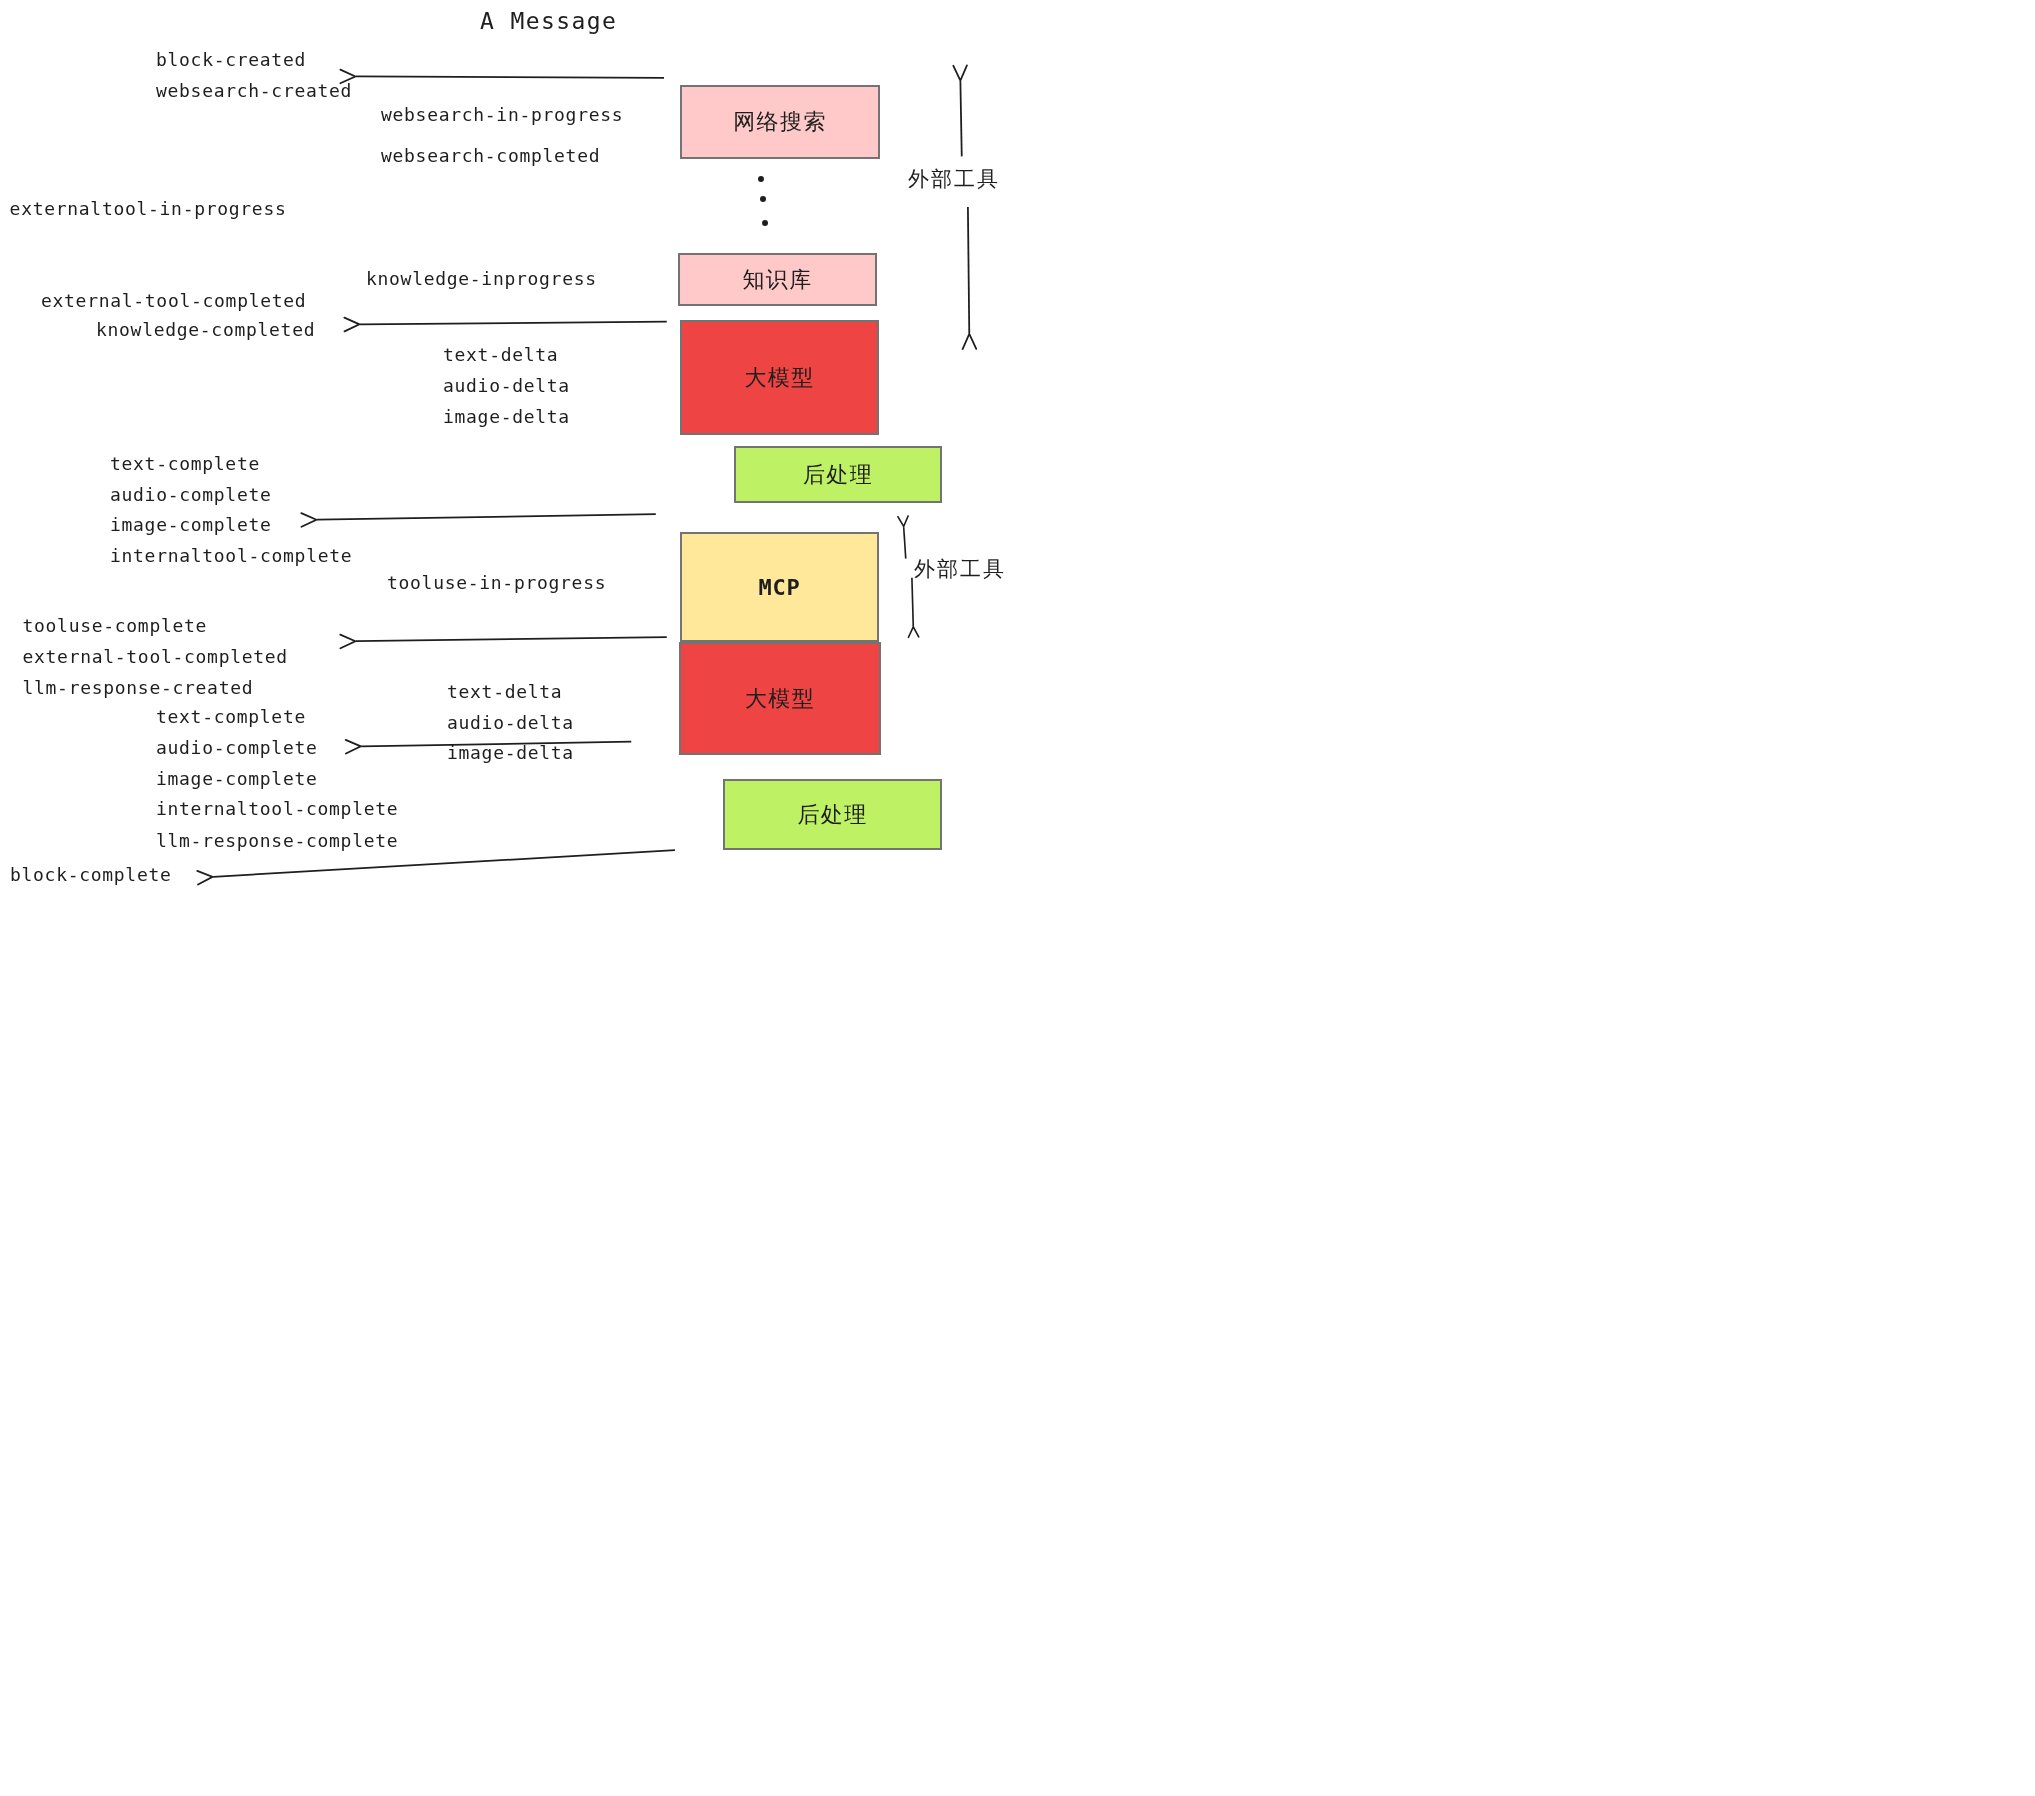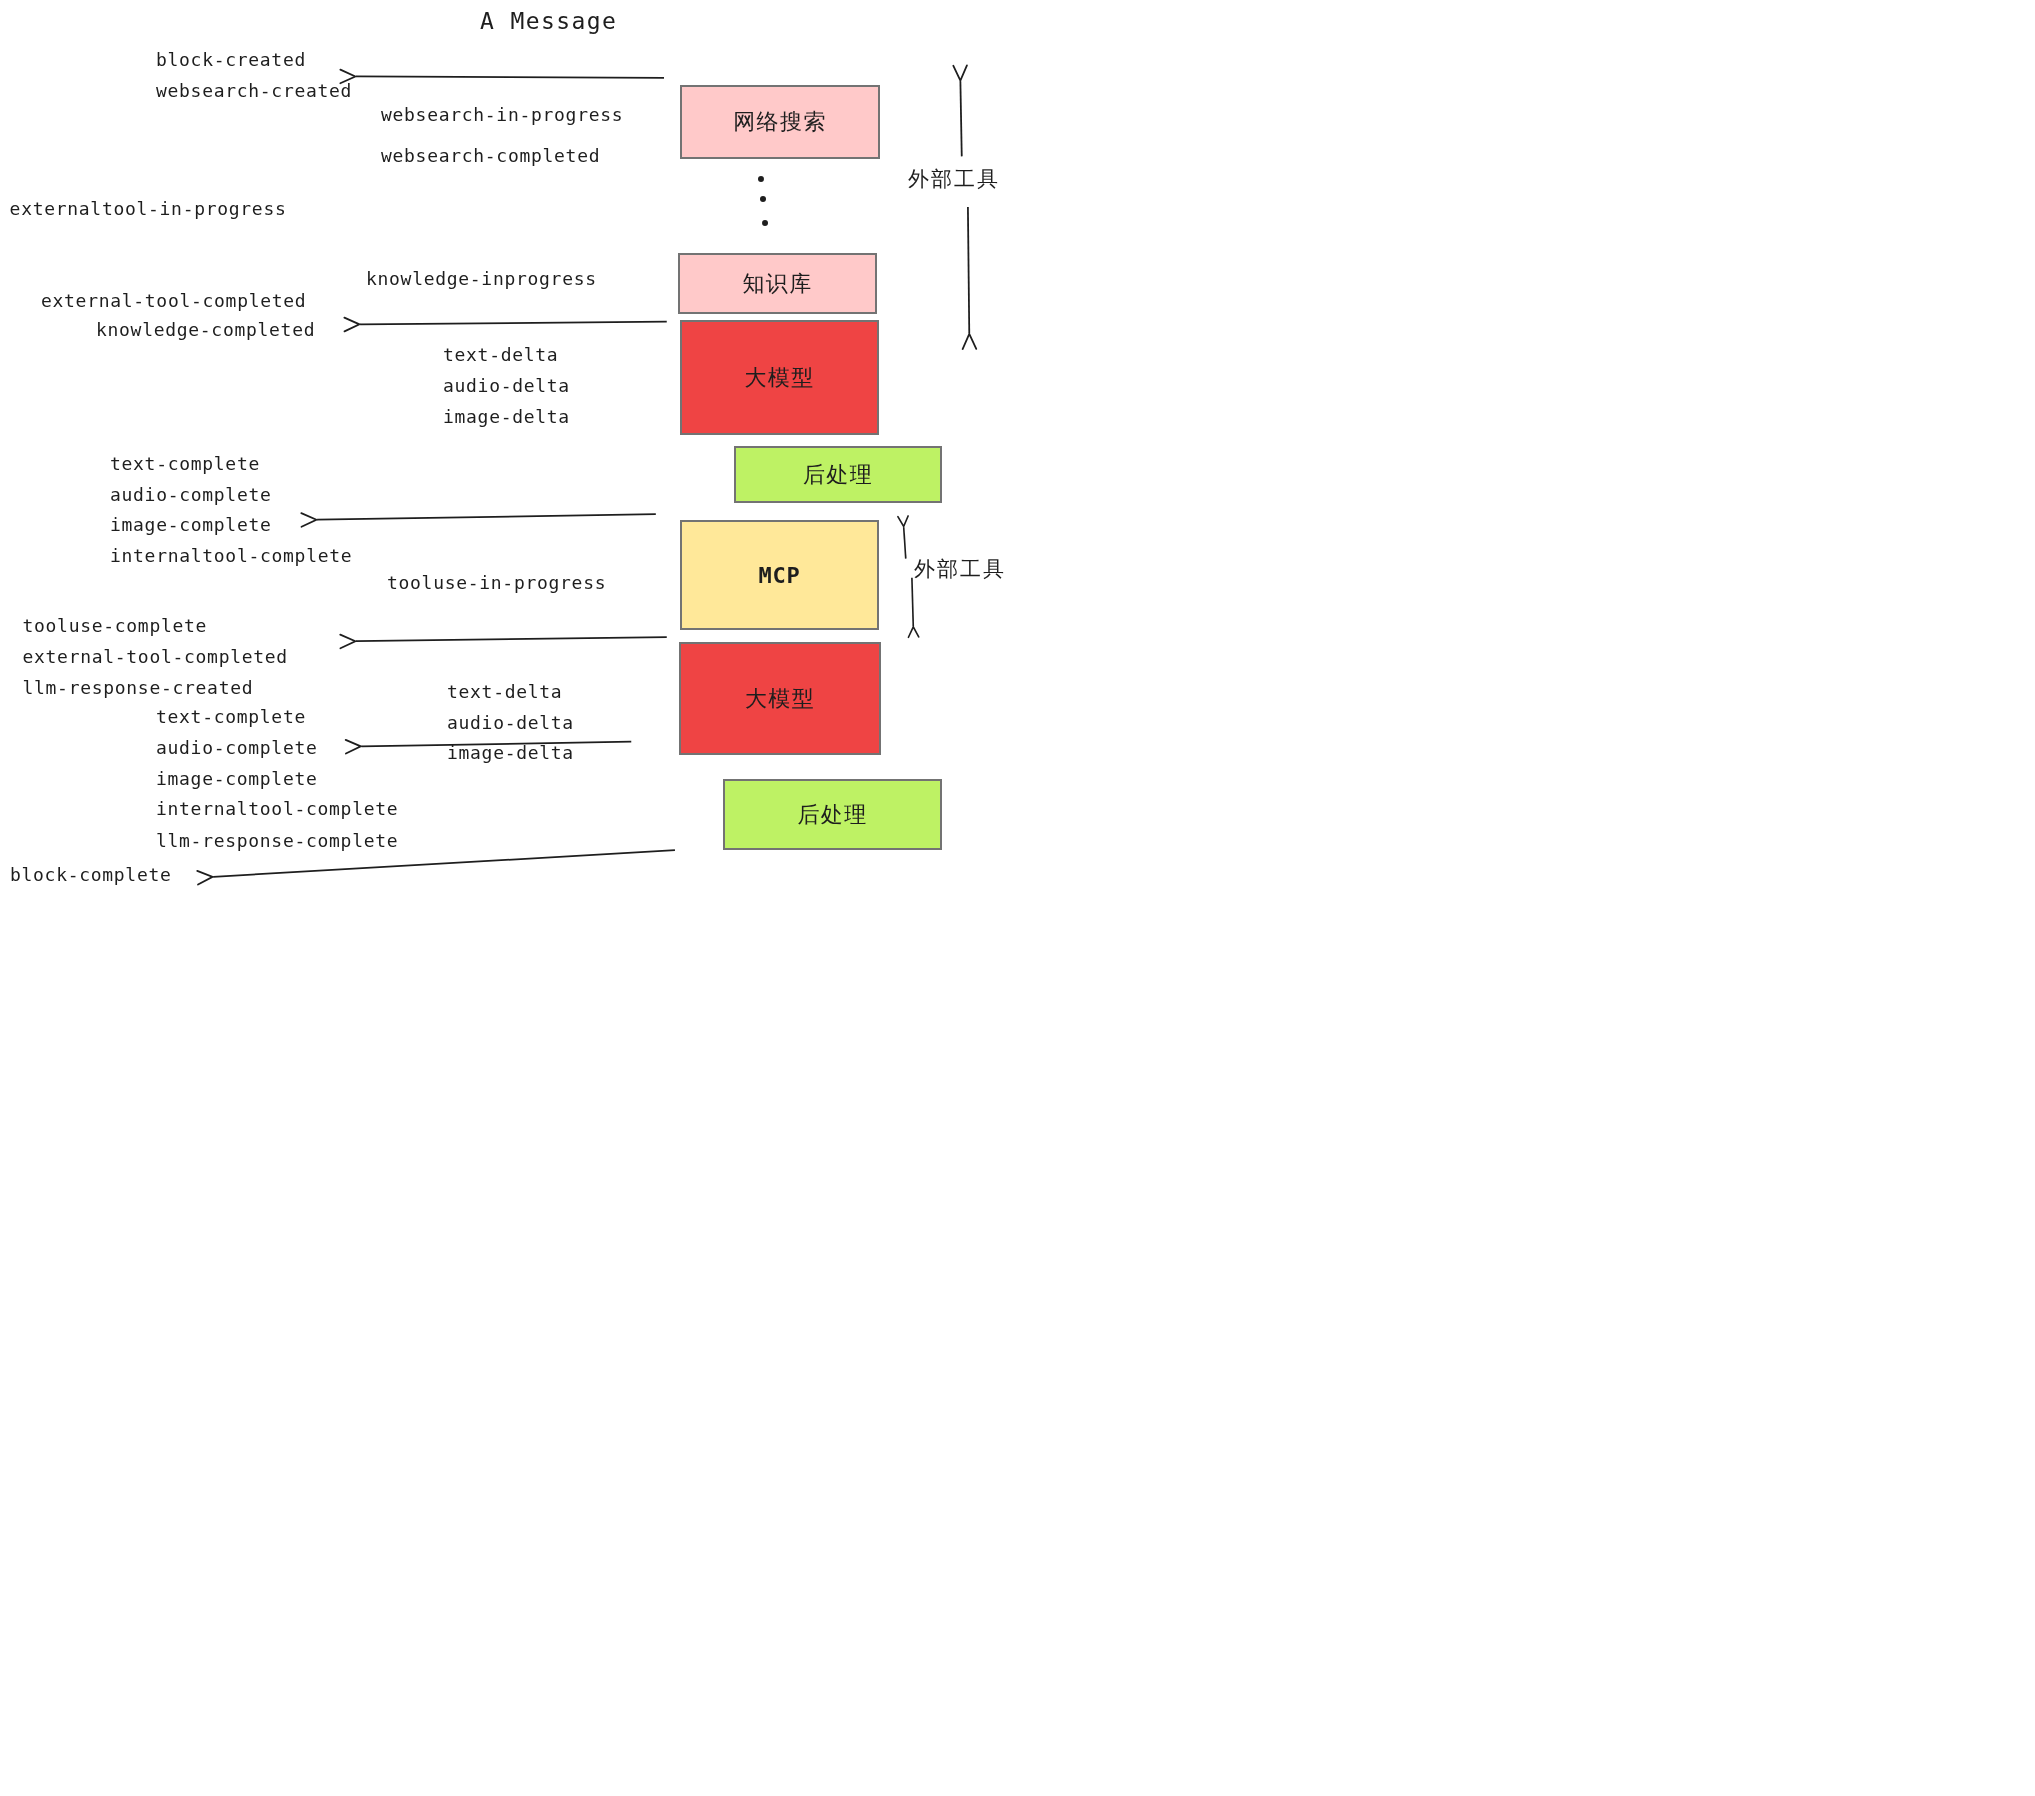--- a/index.html
+++ b/index.html
@@ -79,30 +79,30 @@
     <line x1="1417" y1="303" x2="1419" y2="488" stroke="#1e1e1e" stroke-width="2.6" marker-end="url(#ahL)"></line>
     <line x1="1326" y1="818" x2="1323" y2="772" stroke="#1e1e1e" stroke-width="2.4" marker-end="url(#ahS)"></line>
     <line x1="1335" y1="846" x2="1337" y2="917" stroke="#1e1e1e" stroke-width="2.4" marker-end="url(#ahS)"></line>
   </svg>
 
   <div class="title" style="left:480px;top:10.2px;">A Message</div>
 
   <div class="box pink" style="left:680px;top:85px;width:200px;height:74px;">
     <span>网络搜索</span>
   </div>
-  <div class="box pink" style="left:678px;top:253px;width:199px;height:61px;">
+  <div class="box pink" style="left:678px;top:253px;width:199px;height:53px;">
     <span>知识库</span>
   </div>
   <div class="box green" style="left:680px;top:320px;width:199px;height:115px;">
     <span>大模型</span>
   </div>
   <div class="box white" style="left:686px;top:446px;width:208px;height:57px;">
     <span>后处理</span>
   </div>
-  <div class="box yellow latin" style="left:680px;top:520px;width:199px;height:110px;">
+  <div class="box yellow latin" style="left:680px;top:532px;width:199px;height:110px;">
     <span>MCP</span>
   </div>
   <div class="box green" style="left:679px;top:642px;width:202px;height:113px;">
     <span>大模型</span>
   </div>
   <div class="box white" style="left:675px;top:779px;width:219px;height:71px;">
     <span>后处理</span>
   </div>
 
   <div class="dot" style="left:758px;top:176px;"></div>

